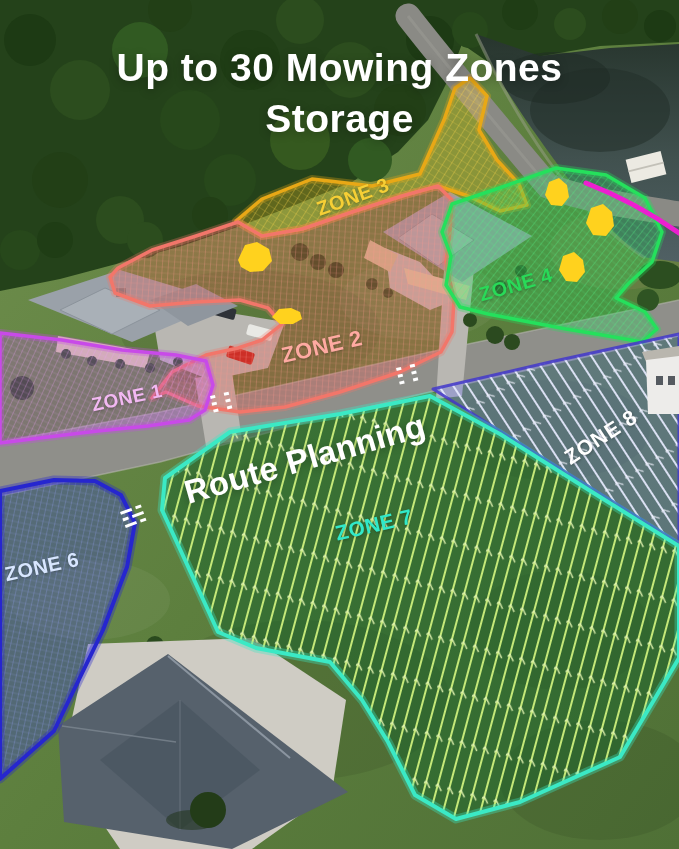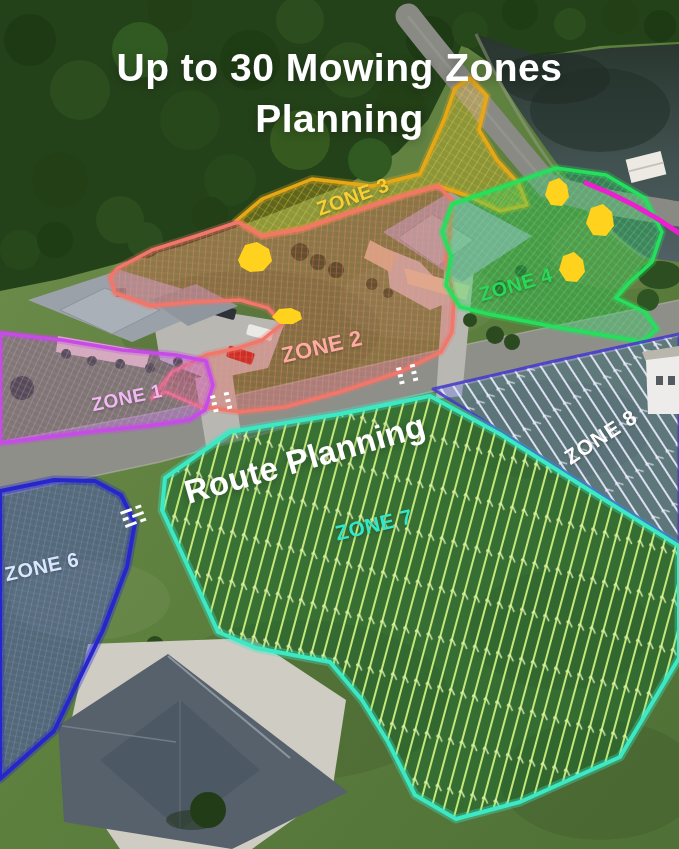--- a/index.html
+++ b/index.html
@@ -298,21 +298,21 @@
   <g>
     <path d="M642,352 L679,346 L679,358 L646,362 Z" fill="#b9b6ae"></path>
     <path d="M646,360 L679,356 L679,414 L648,414 Z" fill="#edecea"></path>
     <rect x="656" y="376" width="7" height="9" fill="#555a60"></rect>
     <rect x="668" y="376" width="7" height="9" fill="#555a60"></rect>
   </g>
 </svg>
 
   <div class="title">
     <div>Up to 30 Mowing Zones</div>
-    <div>Planning</div>
+    <div>Storage</div>
   </div>
 
   <div class="overlay-label" id="lbl-route">Route Planning</div>
 
   <div class="overlay-label" id="lbl-z3">ZONE 3</div>
   <div class="overlay-label" id="lbl-z4">ZONE 4</div>
   <div class="overlay-label" id="lbl-z2">ZONE 2</div>
   <div class="overlay-label" id="lbl-z1">ZONE 1</div>
   <div class="overlay-label" id="lbl-z6">ZONE 6</div>
   <div class="overlay-label" id="lbl-z7">ZONE 7</div>

